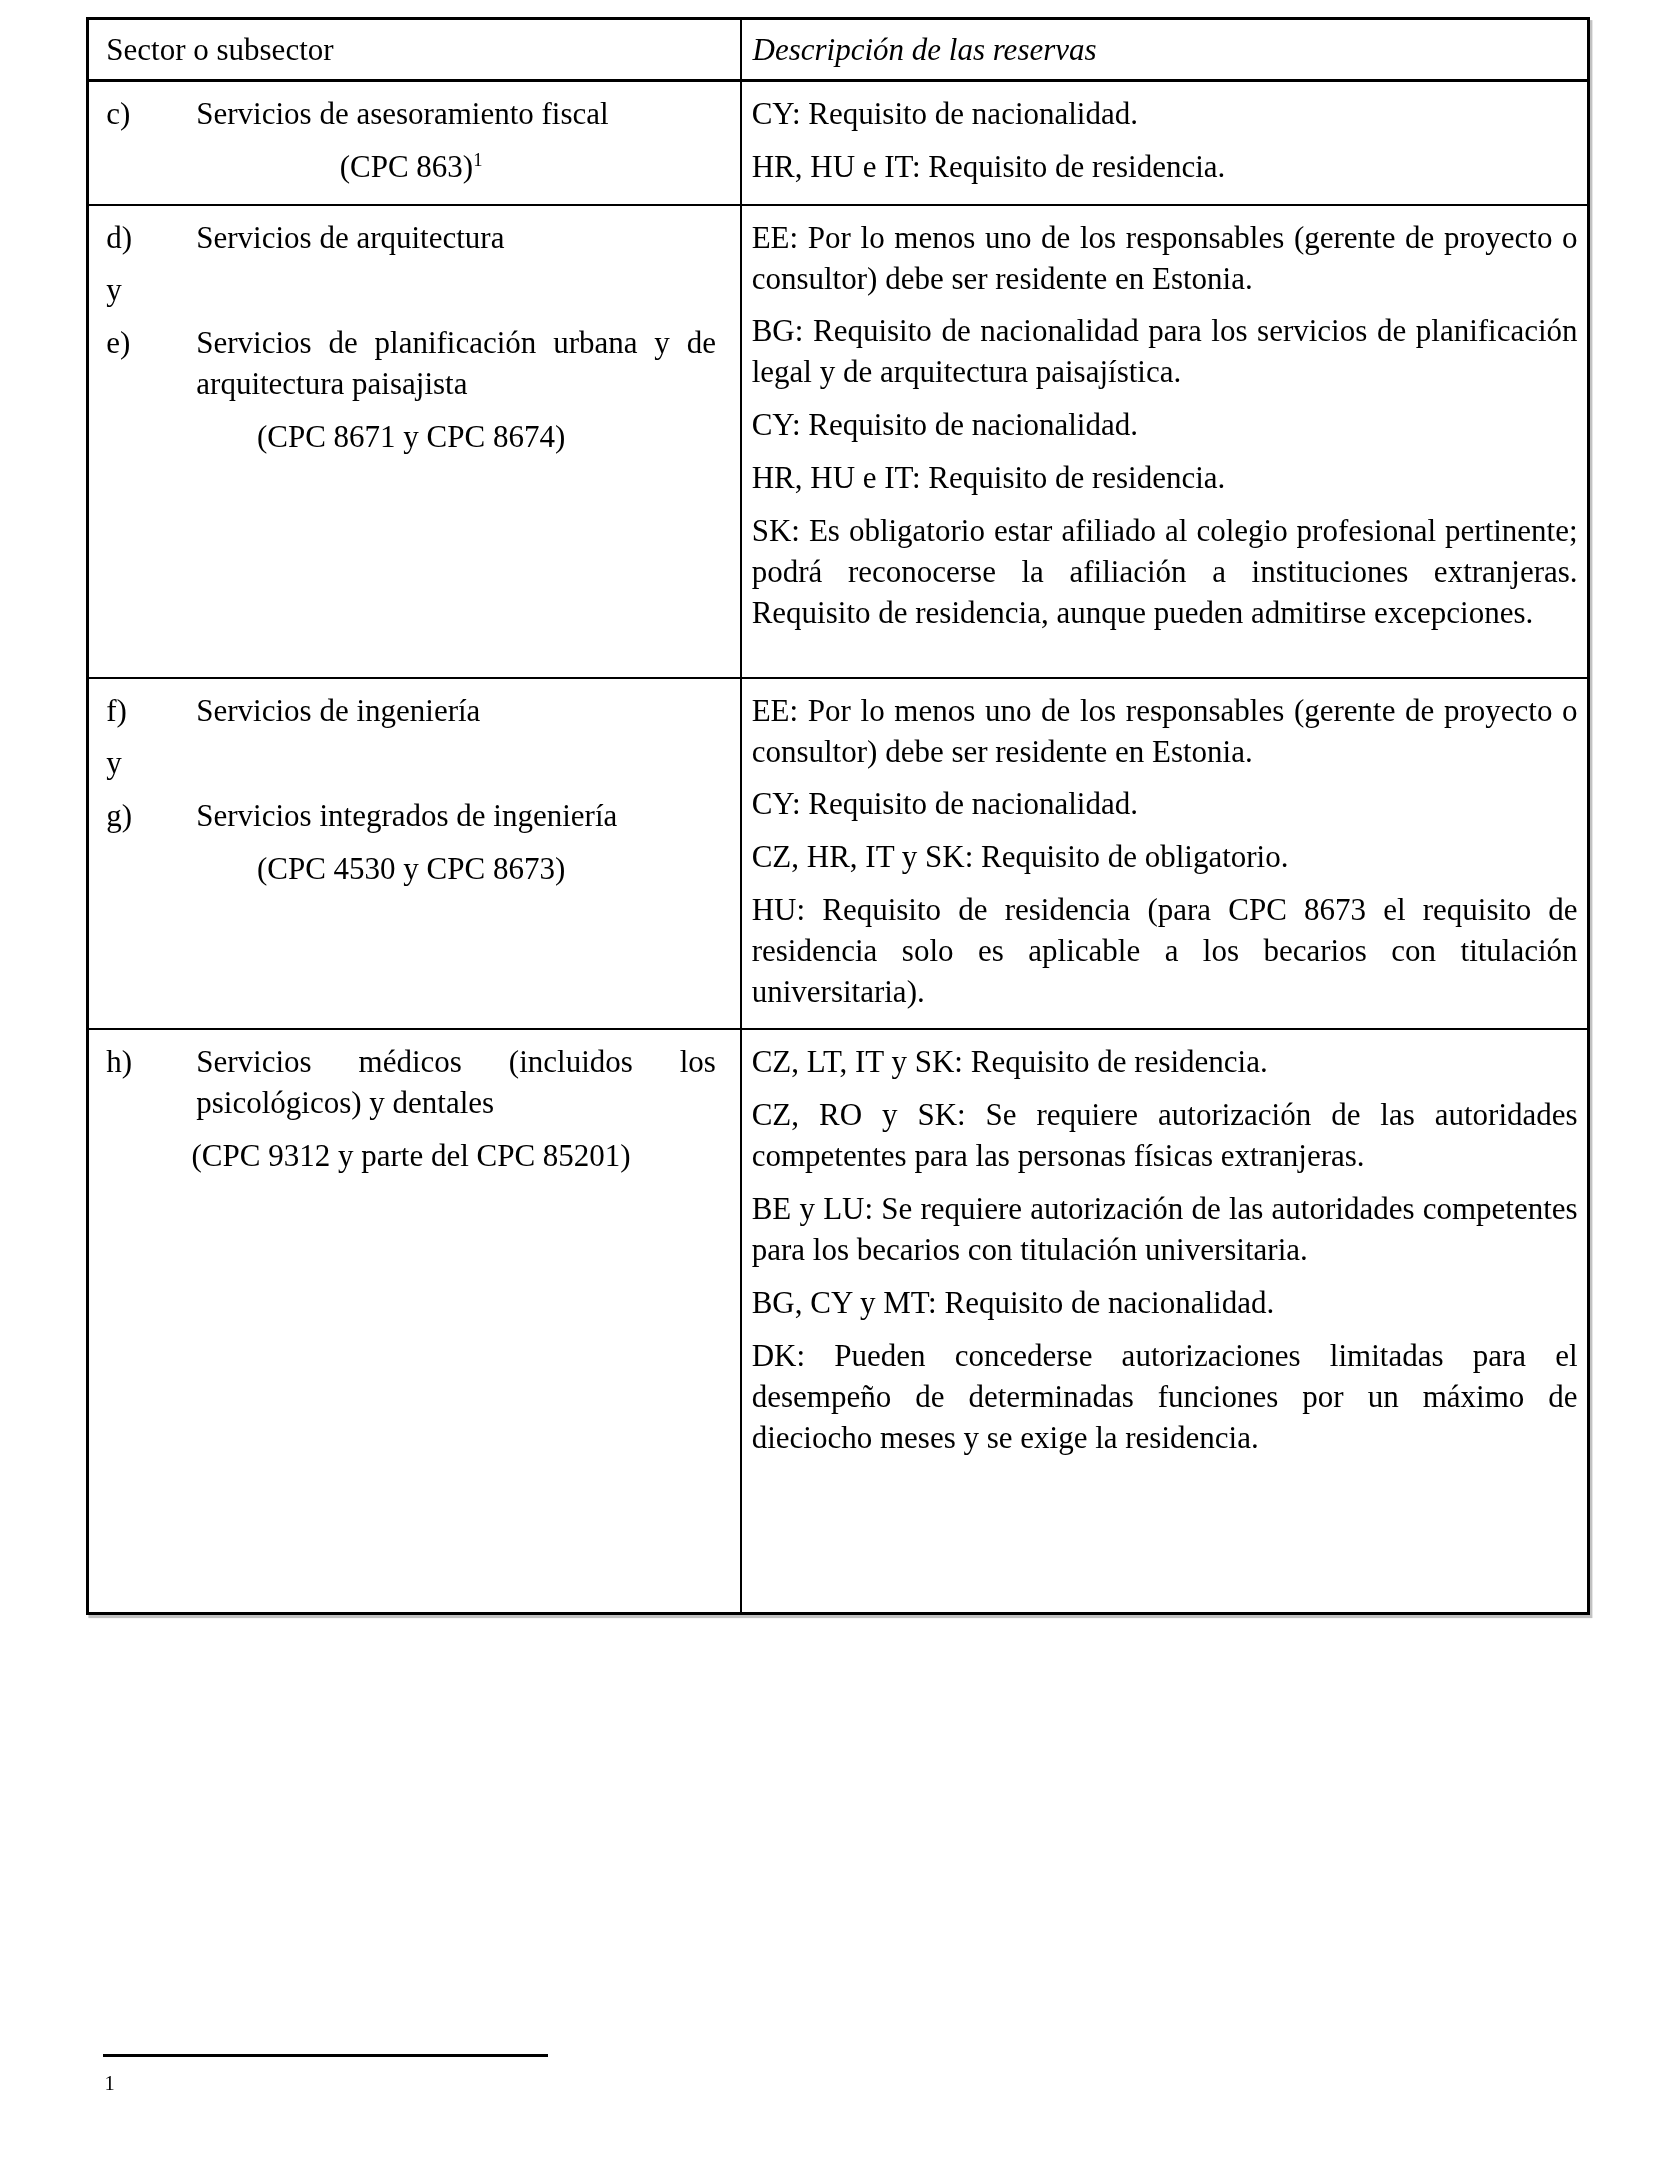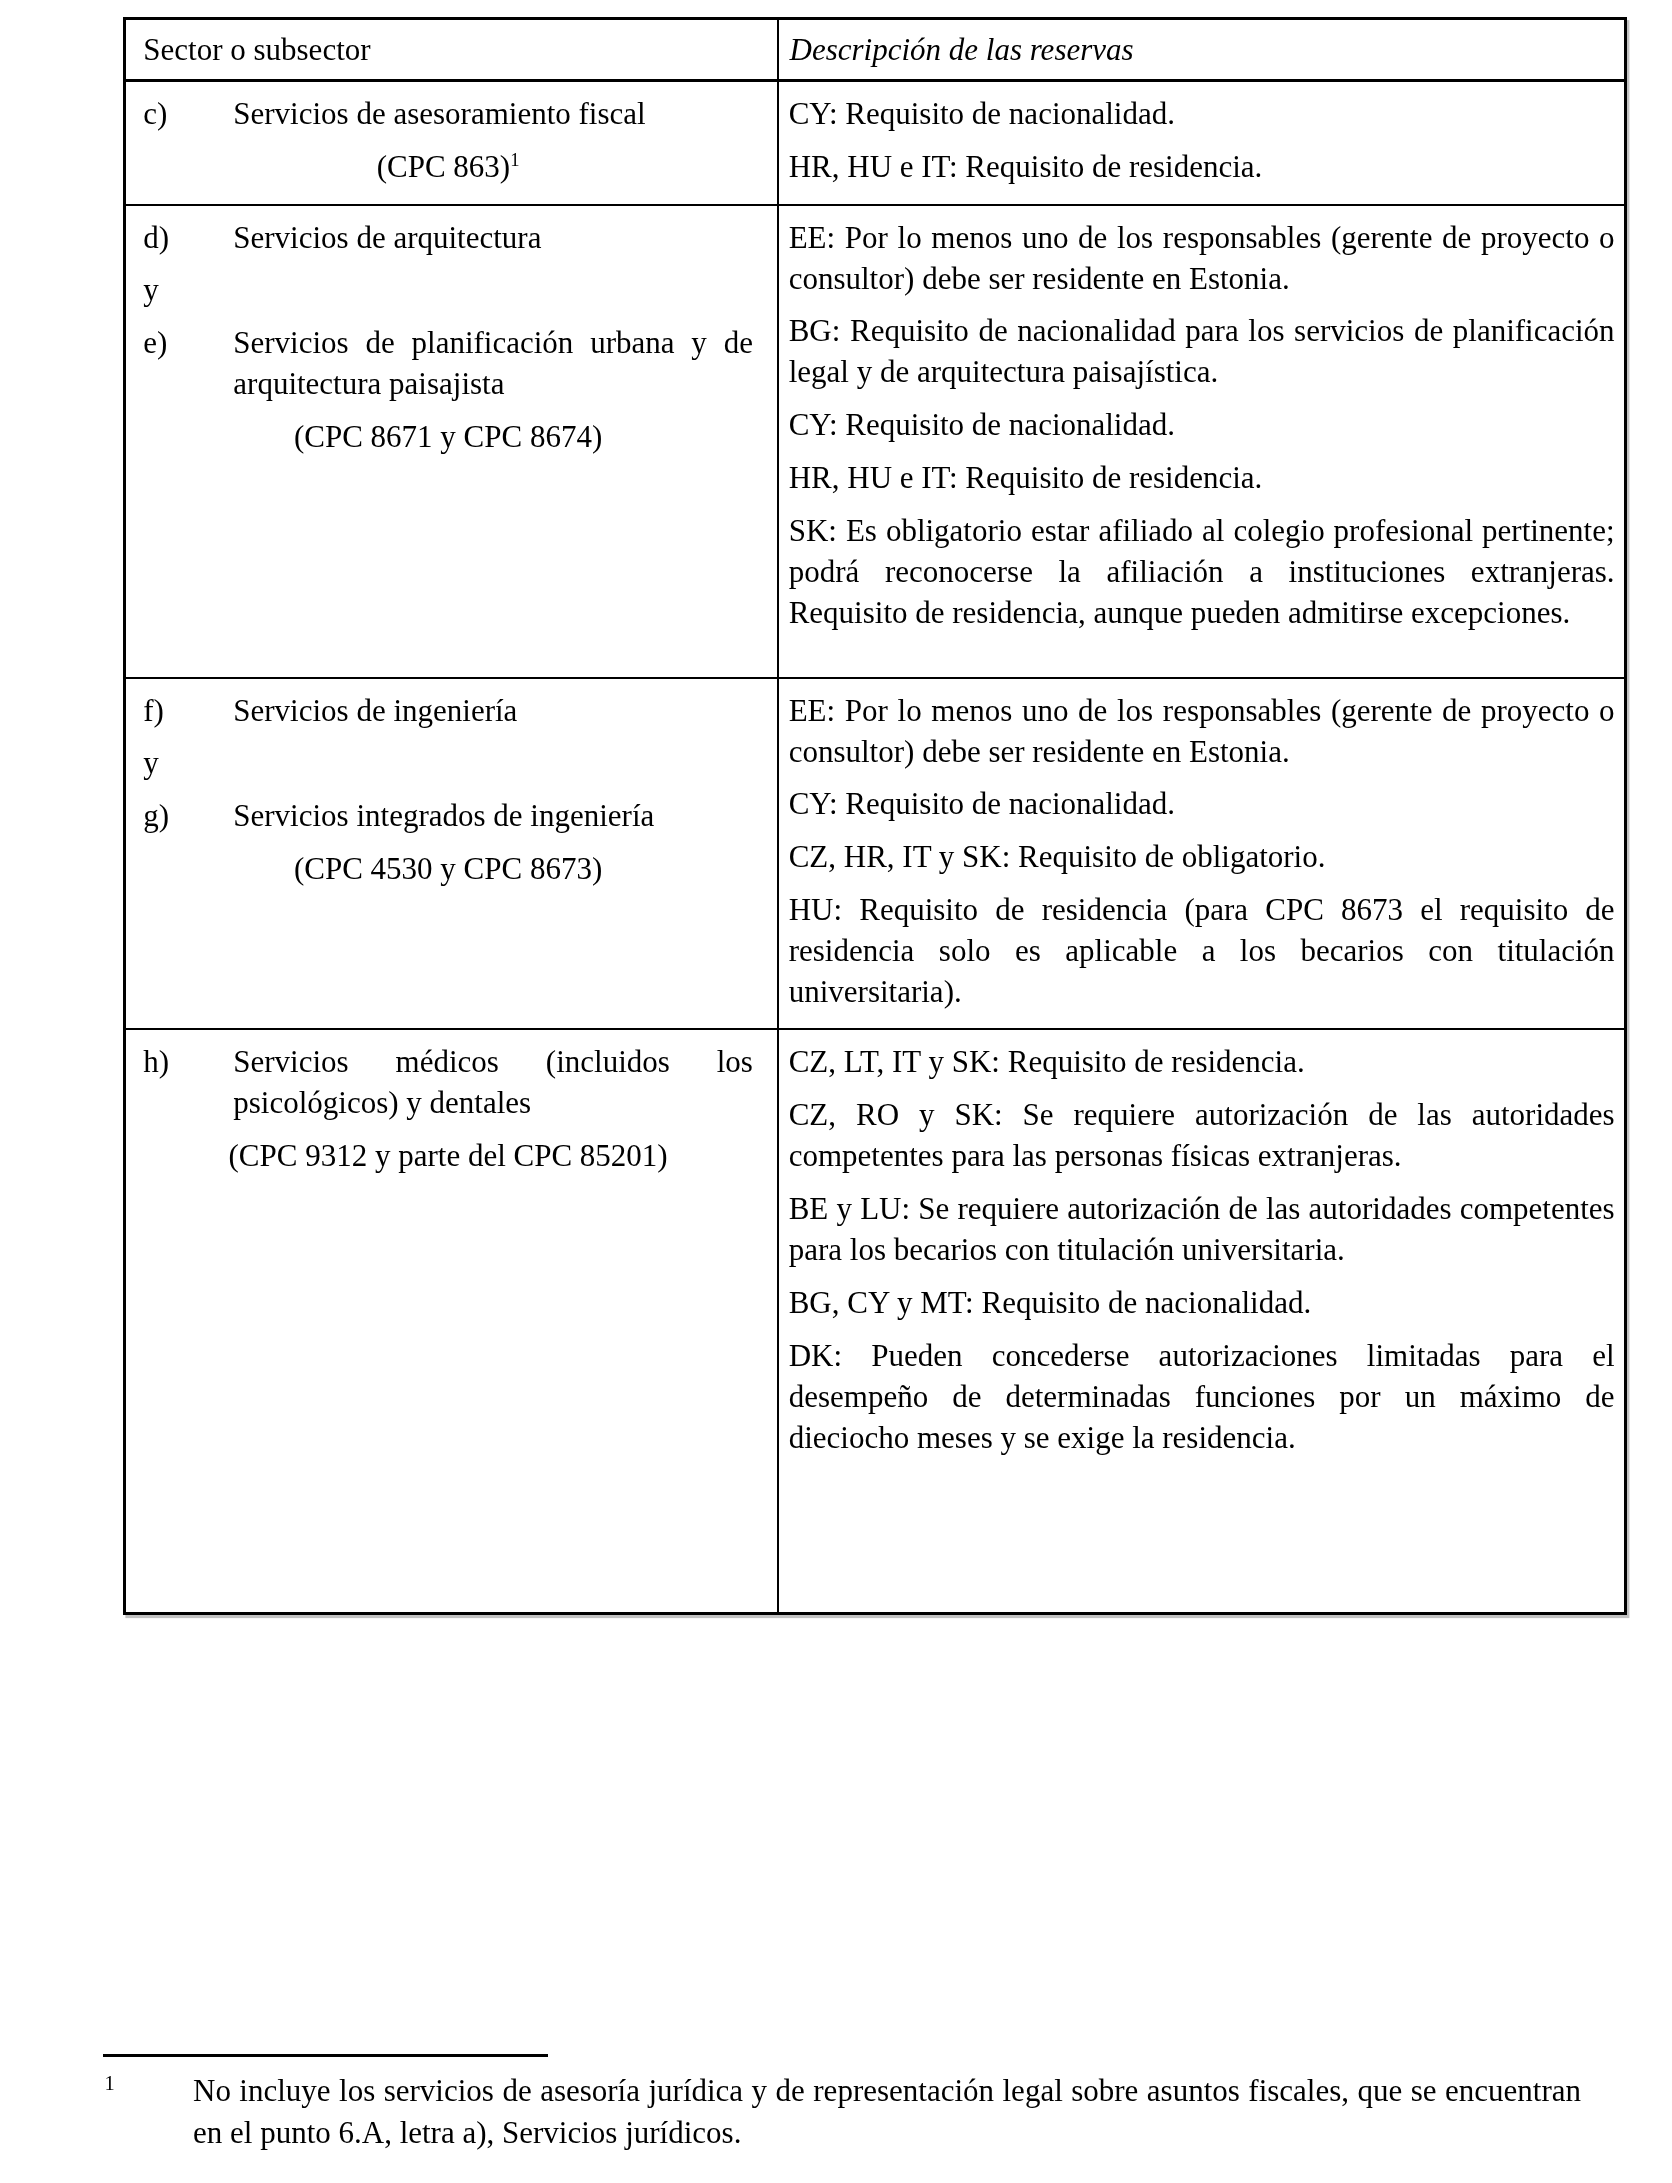--- a/index.html
+++ b/index.html
@@ -17,21 +17,20 @@
   
   table.doc-table {
     position: absolute;
     left: 86px;
     top: 17.3px;
     width: 1501px;
     border-collapse: collapse;
     table-layout: fixed;
     border: 3.1px solid #000;
     box-shadow: 2.4px 3.1px 0 rgba(120,120,120,0.45);
-    margin-left: 37px;
   }
   col.col-sector { width: 653px; }
   col.col-res    { width: 848px; }
 
   th, td {
     border: 2.4px solid #000;
     vertical-align: top;
     font-weight: normal;
     text-align: left;
   }
@@ -173,17 +172,16 @@
         </td>
       </tr>
 
     </tbody>
   </table>
 
   <div class="footnote-rule"></div>
 
   <div class="footnote">
     <sup class="fn-marker">1</sup>
-    <span>No incluye los servicios de asesoría jurídica y de representación legal sobre asuntos fiscales, que se encuentran en el punto 6.A, letra a), Servicios jurídicos.</span>
   </div>
 
 </div>
 
 
 </body></html>

